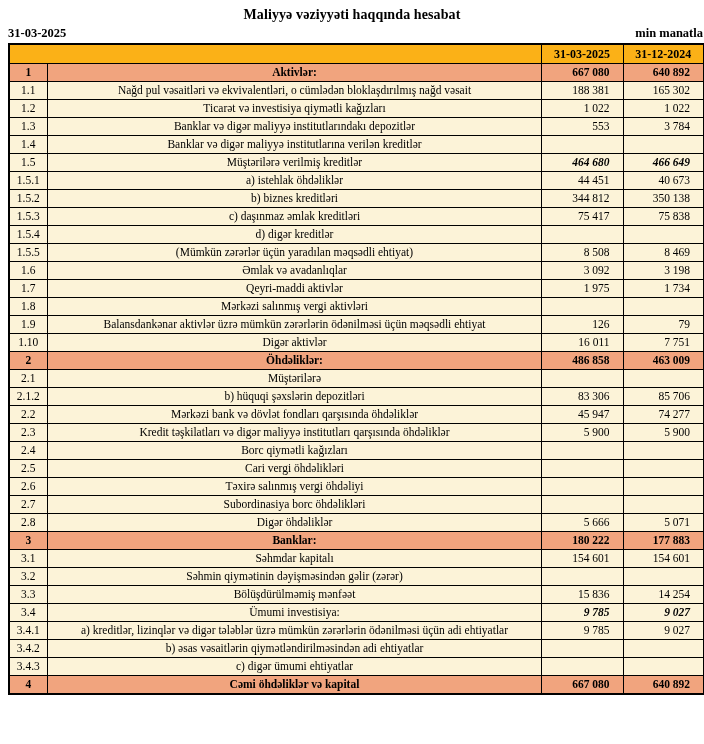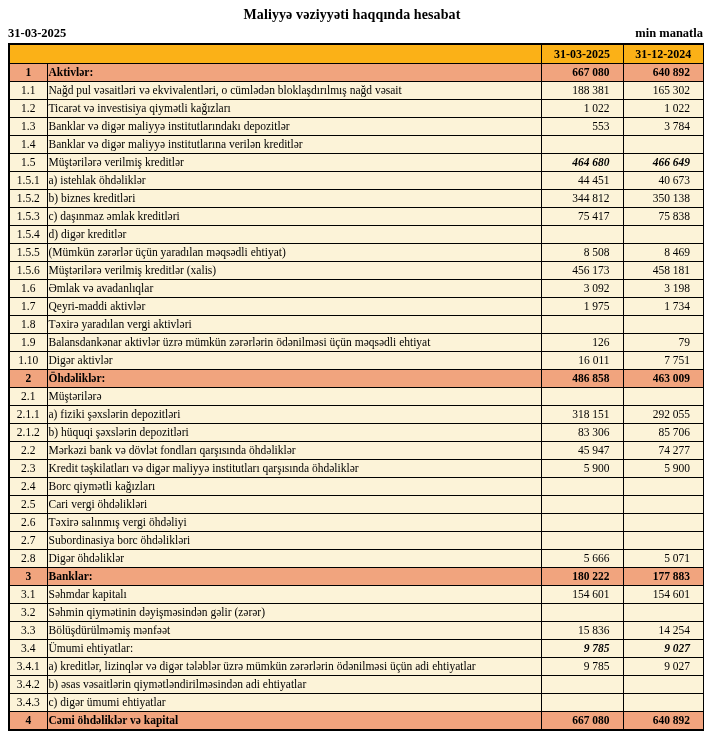--- a/index.html
+++ b/index.html
@@ -37,21 +37,21 @@
     height:17px;
     font-size:11.5px;
     line-height:1.05;
     background:var(--row-bg);
     padding:0;
     overflow:hidden;
     white-space:nowrap;
     vertical-align:middle;
   }
   td.num{text-align:center;}
-  td.label{text-align:left;padding-left:1px;}
+  td.label{text-align:center;padding-left:1px;}
   td.v{text-align:right;padding-right:13px;}
   thead td{
     background:var(--header-bg);
     font-weight:bold;font-size:12px;text-align:center;
     height:18px;
   }
   tr.section td{
     background:var(--section-bg);
     font-weight:bold;
   }
@@ -141,40 +141,34 @@
           <td class="v"></td>
           <td class="v"></td>
         </tr>
         <tr>
           <td class="num">1.5.5</td>
           <td class="label">(Mümkün zərərlər üçün yaradılan məqsədli ehtiyat)</td>
           <td class="v">8 508</td>
           <td class="v">8 469</td>
         </tr>
         <tr>
-          <td class="num">1.5.6</td>
-          <td class="label">Müştərilərə verilmiş kreditlər (xalis)</td>
-          <td class="v">456 173</td>
-          <td class="v">458 181</td>
-        </tr>
-        <tr>
           <td class="num">1.6</td>
           <td class="label">Əmlak və avadanlıqlar</td>
           <td class="v">3 092</td>
           <td class="v">3 198</td>
         </tr>
         <tr>
           <td class="num">1.7</td>
           <td class="label">Qeyri-maddi aktivlər</td>
           <td class="v">1 975</td>
           <td class="v">1 734</td>
         </tr>
         <tr>
           <td class="num">1.8</td>
-          <td class="label">Təxirə yaradılan vergi aktivləri</td>
+          <td class="label">Mərkəzi salınmış vergi aktivləri</td>
           <td class="v"></td>
           <td class="v"></td>
         </tr>
         <tr>
           <td class="num">1.9</td>
           <td class="label">Balansdankənar aktivlər üzrə mümkün zərərlərin ödənilməsi üçün məqsədli ehtiyat</td>
           <td class="v">126</td>
           <td class="v">79</td>
         </tr>
         <tr>
@@ -189,26 +183,20 @@
           <td class="v">486 858</td>
           <td class="v">463 009</td>
         </tr>
         <tr>
           <td class="num">2.1</td>
           <td class="label">Müştərilərə</td>
           <td class="v"></td>
           <td class="v"></td>
         </tr>
         <tr>
-          <td class="num">2.1.1</td>
-          <td class="label">a) fiziki şəxslərin depozitləri</td>
-          <td class="v">318 151</td>
-          <td class="v">292 055</td>
-        </tr>
-        <tr>
           <td class="num">2.1.2</td>
           <td class="label">b) hüquqi şəxslərin depozitləri</td>
           <td class="v">83 306</td>
           <td class="v">85 706</td>
         </tr>
         <tr>
           <td class="num">2.2</td>
           <td class="label">Mərkəzi bank və dövlət fondları qarşısında öhdəliklər</td>
           <td class="v">45 947</td>
           <td class="v">74 277</td>
@@ -268,21 +256,21 @@
           <td class="v"></td>
         </tr>
         <tr>
           <td class="num">3.3</td>
           <td class="label">Bölüşdürülməmiş mənfəət</td>
           <td class="v">15 836</td>
           <td class="v">14 254</td>
         </tr>
         <tr class="boldvals">
           <td class="num">3.4</td>
-          <td class="label">Ümumi ehtiyatlar:</td>
+          <td class="label">Ümumi investisiya:</td>
           <td class="v">9 785</td>
           <td class="v">9 027</td>
         </tr>
         <tr>
           <td class="num">3.4.1</td>
           <td class="label">a) kreditlər, lizinqlər və digər tələblər üzrə mümkün zərərlərin ödənilməsi üçün adi ehtiyatlar</td>
           <td class="v">9 785</td>
           <td class="v">9 027</td>
         </tr>
         <tr>

